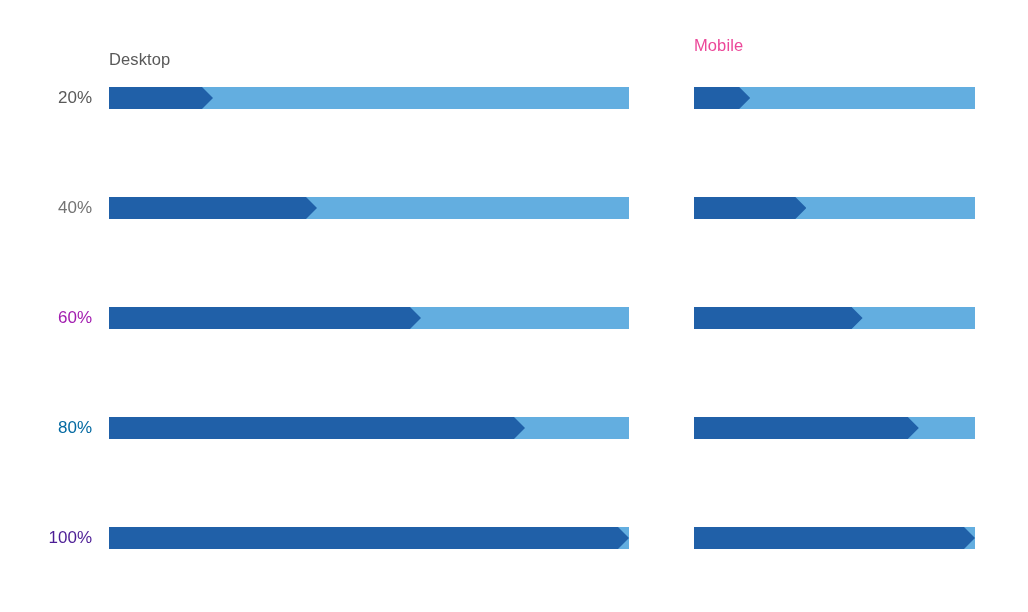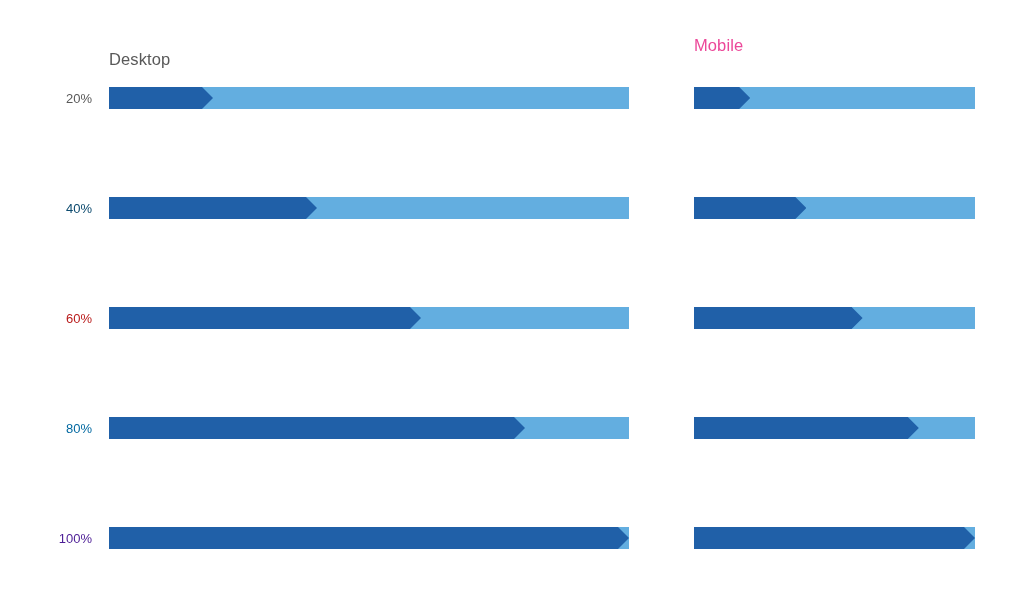--- a/index.html
+++ b/index.html
@@ -22,21 +22,21 @@
     position: absolute;
     font-size: 16.5px;
     color: #595959;
     font-weight: 400;
     white-space: nowrap;
     letter-spacing: 0.1px;
     margin-top: 8px;
   }
   .row-label {
     position: absolute;
-    font-size: 13px;
+    font-size: 17px;
     color: #595959;
     font-weight: 400;
     text-align: right;
     white-space: nowrap;
     transform: translateY(-50%);
   }
   .bar-track {
     position: absolute;
     transform: translateY(-50%);
     overflow: hidden;
@@ -52,22 +52,22 @@
     bottom: 0;
   }
 </style>
 </head>
 <body>
 
 <div id="chart-root">
     <div class="col-header" style="left: 109px; top: 42px; color: rgb(89, 89, 89);">Desktop</div>
     <div class="col-header" style="left: 694px; top: 28px; color: #ec4899;">Mobile</div>
     <div class="row-label" style="left: 0px; width: 92px; top: 98px; color: rgb(89, 89, 89);">20%</div>
-    <div class="row-label" style="left: 0px; width: 92px; top: 208px; color: #0c4a6e;">40%</div>
-    <div class="row-label" style="left: 0px; width: 92px; top: 318px; color: #b91c1c;">60%</div>
+    <div class="row-label" style="left: 0px; width: 92px; top: 208px; color: #737373;">40%</div>
+    <div class="row-label" style="left: 0px; width: 92px; top: 318px; color: #a21caf;">60%</div>
     <div class="row-label" style="left: 0px; width: 92px; top: 428px; color: #0369a1;">80%</div>
     <div class="row-label" style="left: 0px; width: 92px; top: 538px; color: #4c1d95;">100%</div>
     <div class="bar-track" style="left: 109px; top: 98px; width: 520px; height: 22px;">
       <div class="bar-bg" style="background: rgb(99, 174, 224);"></div>
       <div class="bar-fill" style="width: 104px; background: rgb(32, 96, 168); clip-path: polygon(0px 0px, calc(100% - 11px) 0px, 100% 50%, calc(100% - 11px) 100%, 0px 100%);"></div>
     </div>
     <div class="bar-track" style="left: 694px; top: 98px; width: 281px; height: 22px;">
       <div class="bar-bg" style="background: rgb(99, 174, 224);"></div>
       <div class="bar-fill" style="width: 56.2px; background: rgb(32, 96, 168); clip-path: polygon(0px 0px, calc(100% - 11px) 0px, 100% 50%, calc(100% - 11px) 100%, 0px 100%);"></div>
     </div>

